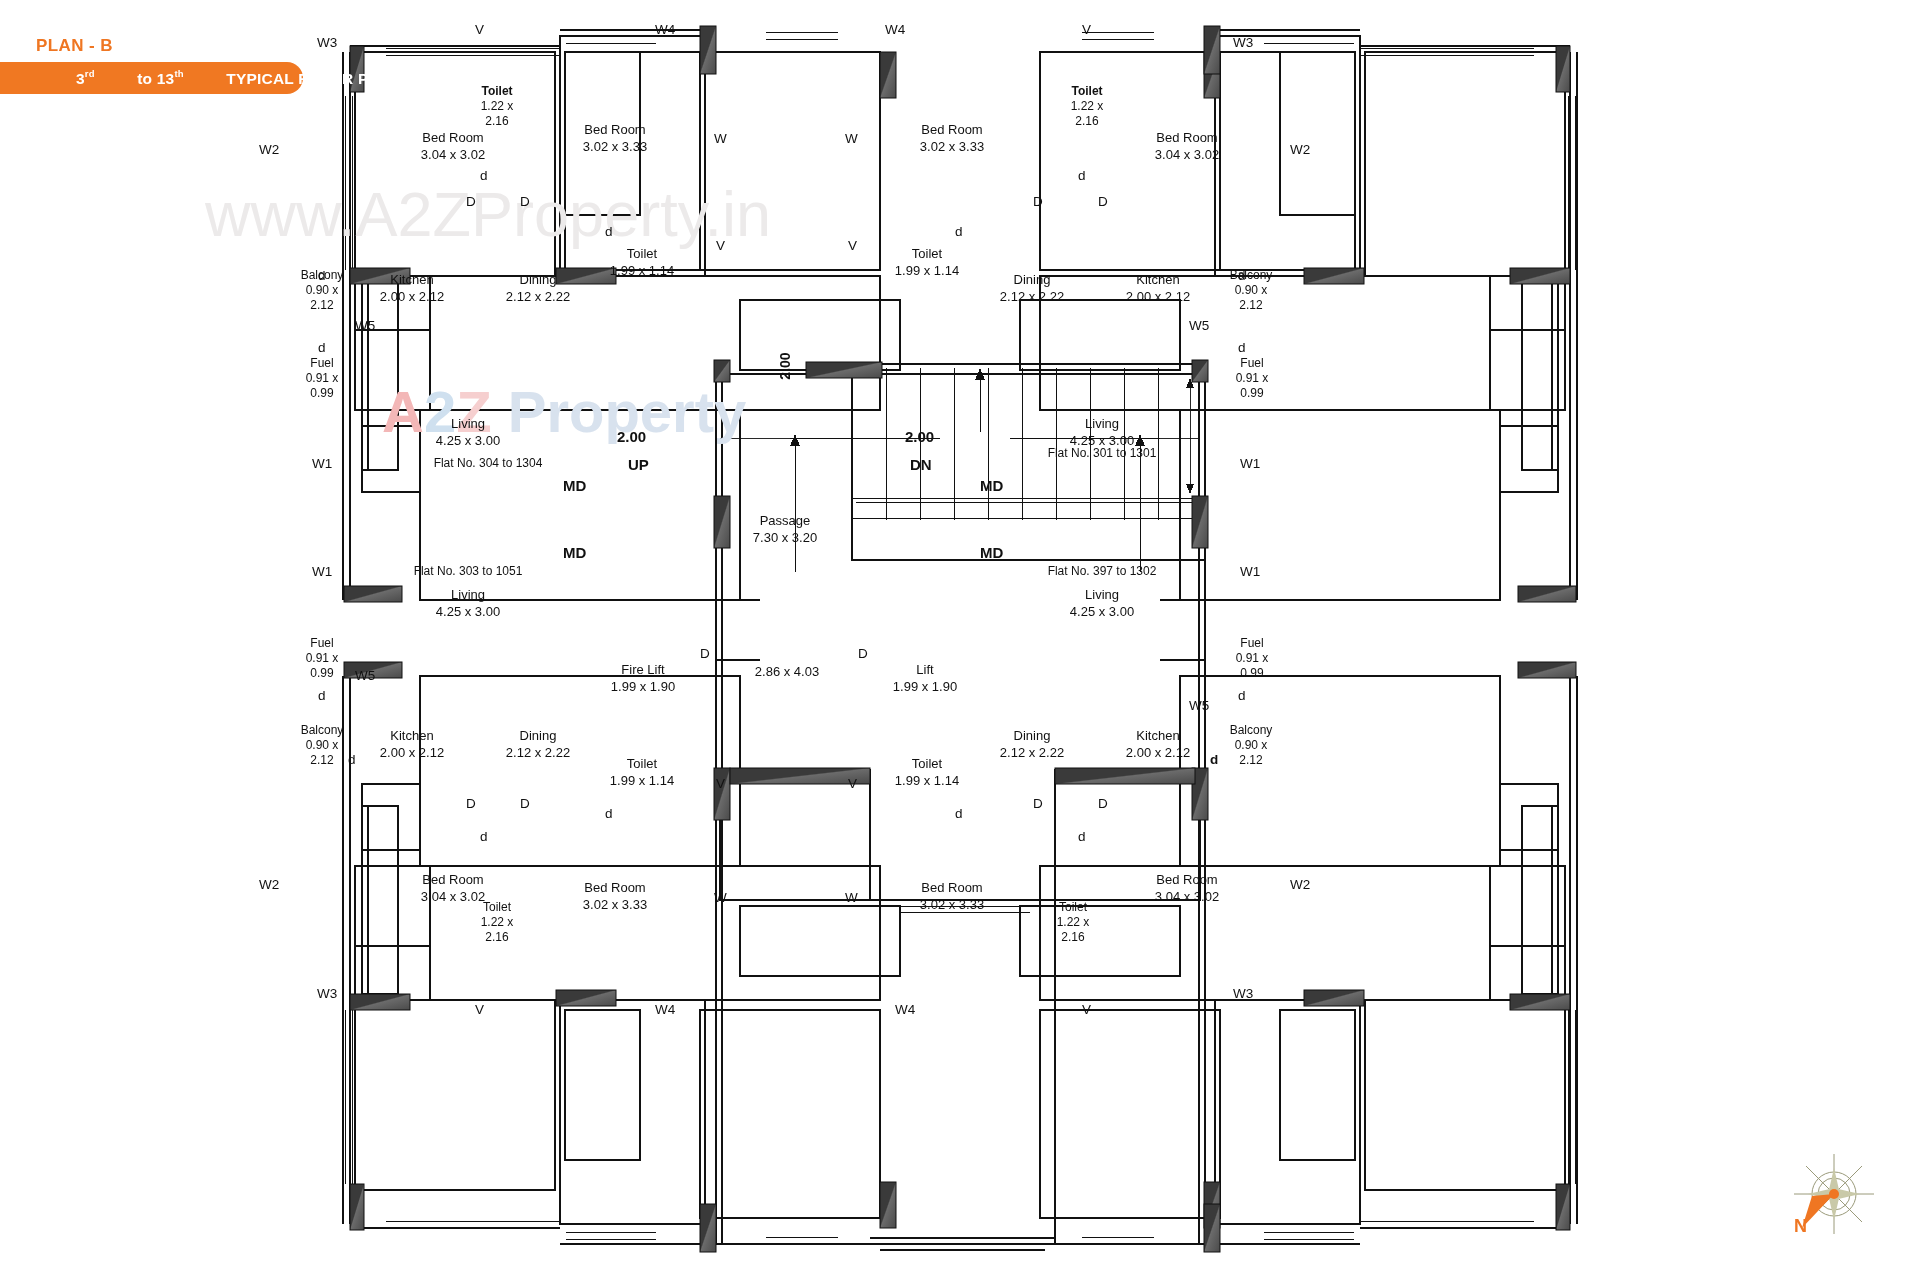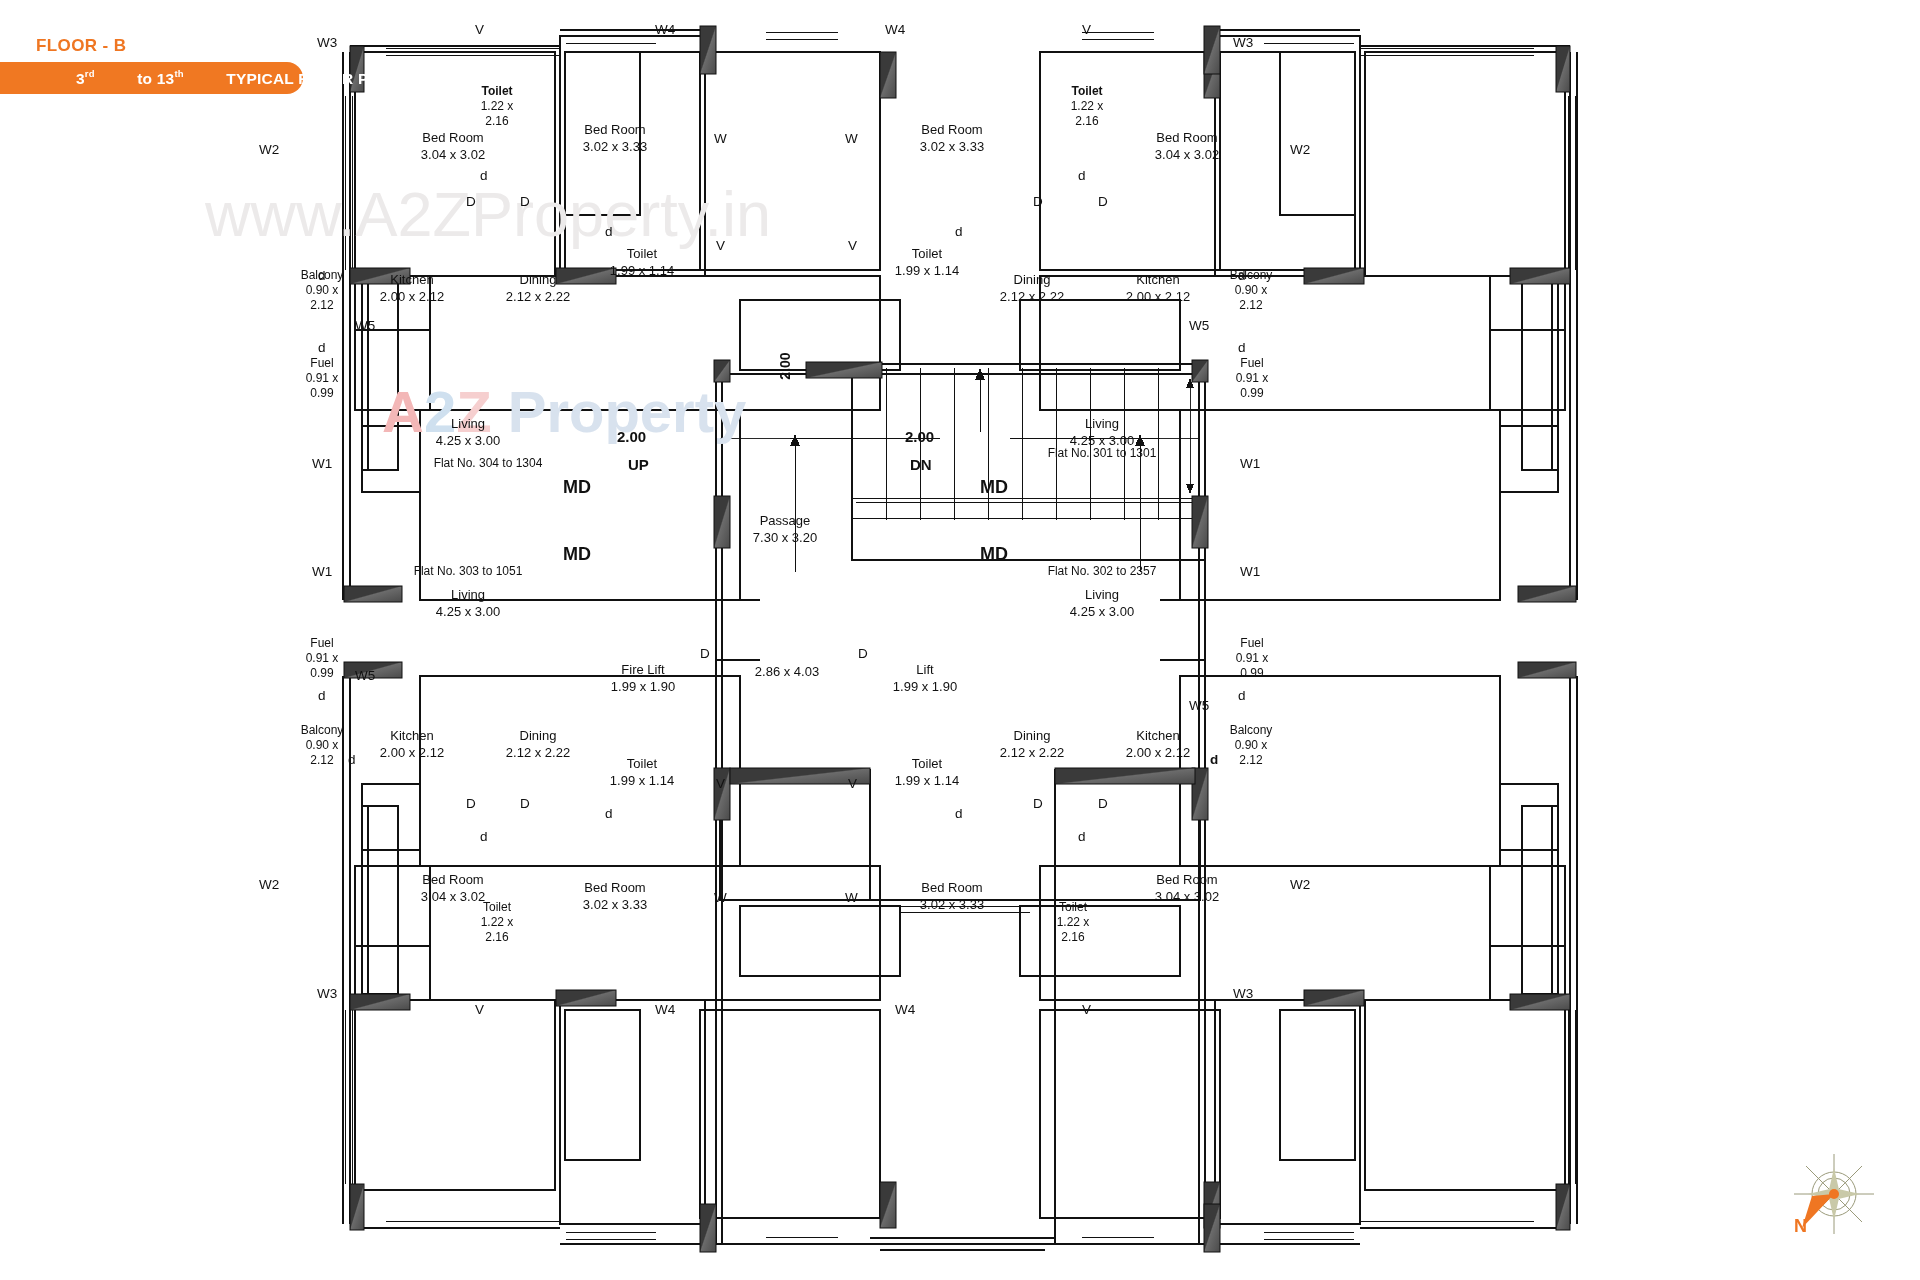--- a/index.html
+++ b/index.html
@@ -28,21 +28,21 @@
   #plan svg{display:block;}
 
   
   .lbl{position:absolute;font-size:13px;color:#111;text-align:center;
        line-height:1.28;white-space:nowrap;}
   .sm{font-size:12px;line-height:1.25;}
   .bold{font-weight:bold;}
   .vlbl{font-size:14px;font-weight:bold;transform:rotate(-90deg);
         transform-origin:center center;}
   .mk{position:absolute;font-size:13.5px;color:#111;white-space:nowrap;}
-  .mk.b{font-weight:bold;font-size:18px;}
+  .mk.b{font-weight:bold;font-size:15px;}
   .dim{position:absolute;font-size:15px;font-weight:bold;white-space:nowrap;}
 
   
   #compass{position:absolute;left:1772px;top:1148px;width:120px;height:115px;}
   #compass .n{position:absolute;left:22px;top:68px;font-size:18px;
               font-weight:bold;color:#ef7622;}
 </style>
 </head>
 <body>
 
@@ -256,21 +256,21 @@
 
     <rect x="556" y="990" width="60" height="16"></rect>
     <rect x="1304" y="990" width="60" height="16"></rect>
     <rect x="556" y="268" width="60" height="16"></rect>
     <rect x="1304" y="268" width="60" height="16"></rect>
   </g>
 </svg>
 </div>
 
 <div id="title-block">
-  <div id="wing-label">FLOOR - B</div>
+  <div id="wing-label">PLAN - B</div>
   <div id="floor-pill">
     <span><span>3</span><sup>rd</sup><span> to 13</span><sup>th</sup><span>  TYPICAL FLOOR PLAN</span></span>
   </div>
 </div>
 
 <div class="wm" id="wm-url">www.A2ZProperty.in</div>
 <div class="wm" id="wm-a2z">
   <i style="color:#f3b7b7">A</i><i style="color:#cfe0ef">2</i><i style="color:#f6cfcf">Z</i><i style="color:#d8e2ee"> Property</i>
 </div>
 
@@ -391,21 +391,21 @@
 <div class="lbl sm" style="left:452px;top:900px;width:90px">
   <div>Toilet</div>
   <div>1.22 x</div>
   <div>2.16</div>
 </div>
 <div class="lbl" style="left:540px;top:880px;width:150px">
   <div>Bed Room</div>
   <div>3.02 x 3.33</div>
 </div>
 
-<div class="lbl sm" style="left:1022px;top:564px;width:160px">Flat No. 302 to 2357</div>
+<div class="lbl sm" style="left:1022px;top:564px;width:160px">Flat No. 397 to 1302</div>
 <div class="lbl" style="left:1022px;top:587px;width:160px">
   <div>Living</div>
   <div>4.25 x 3.00</div>
 </div>
 <div class="lbl sm" style="left:1224px;top:636px;width:56px">
   <div>Fuel</div>
   <div>0.91 x</div>
   <div>0.99</div>
 </div>
 <div class="lbl sm" style="left:1222px;top:723px;width:58px">

